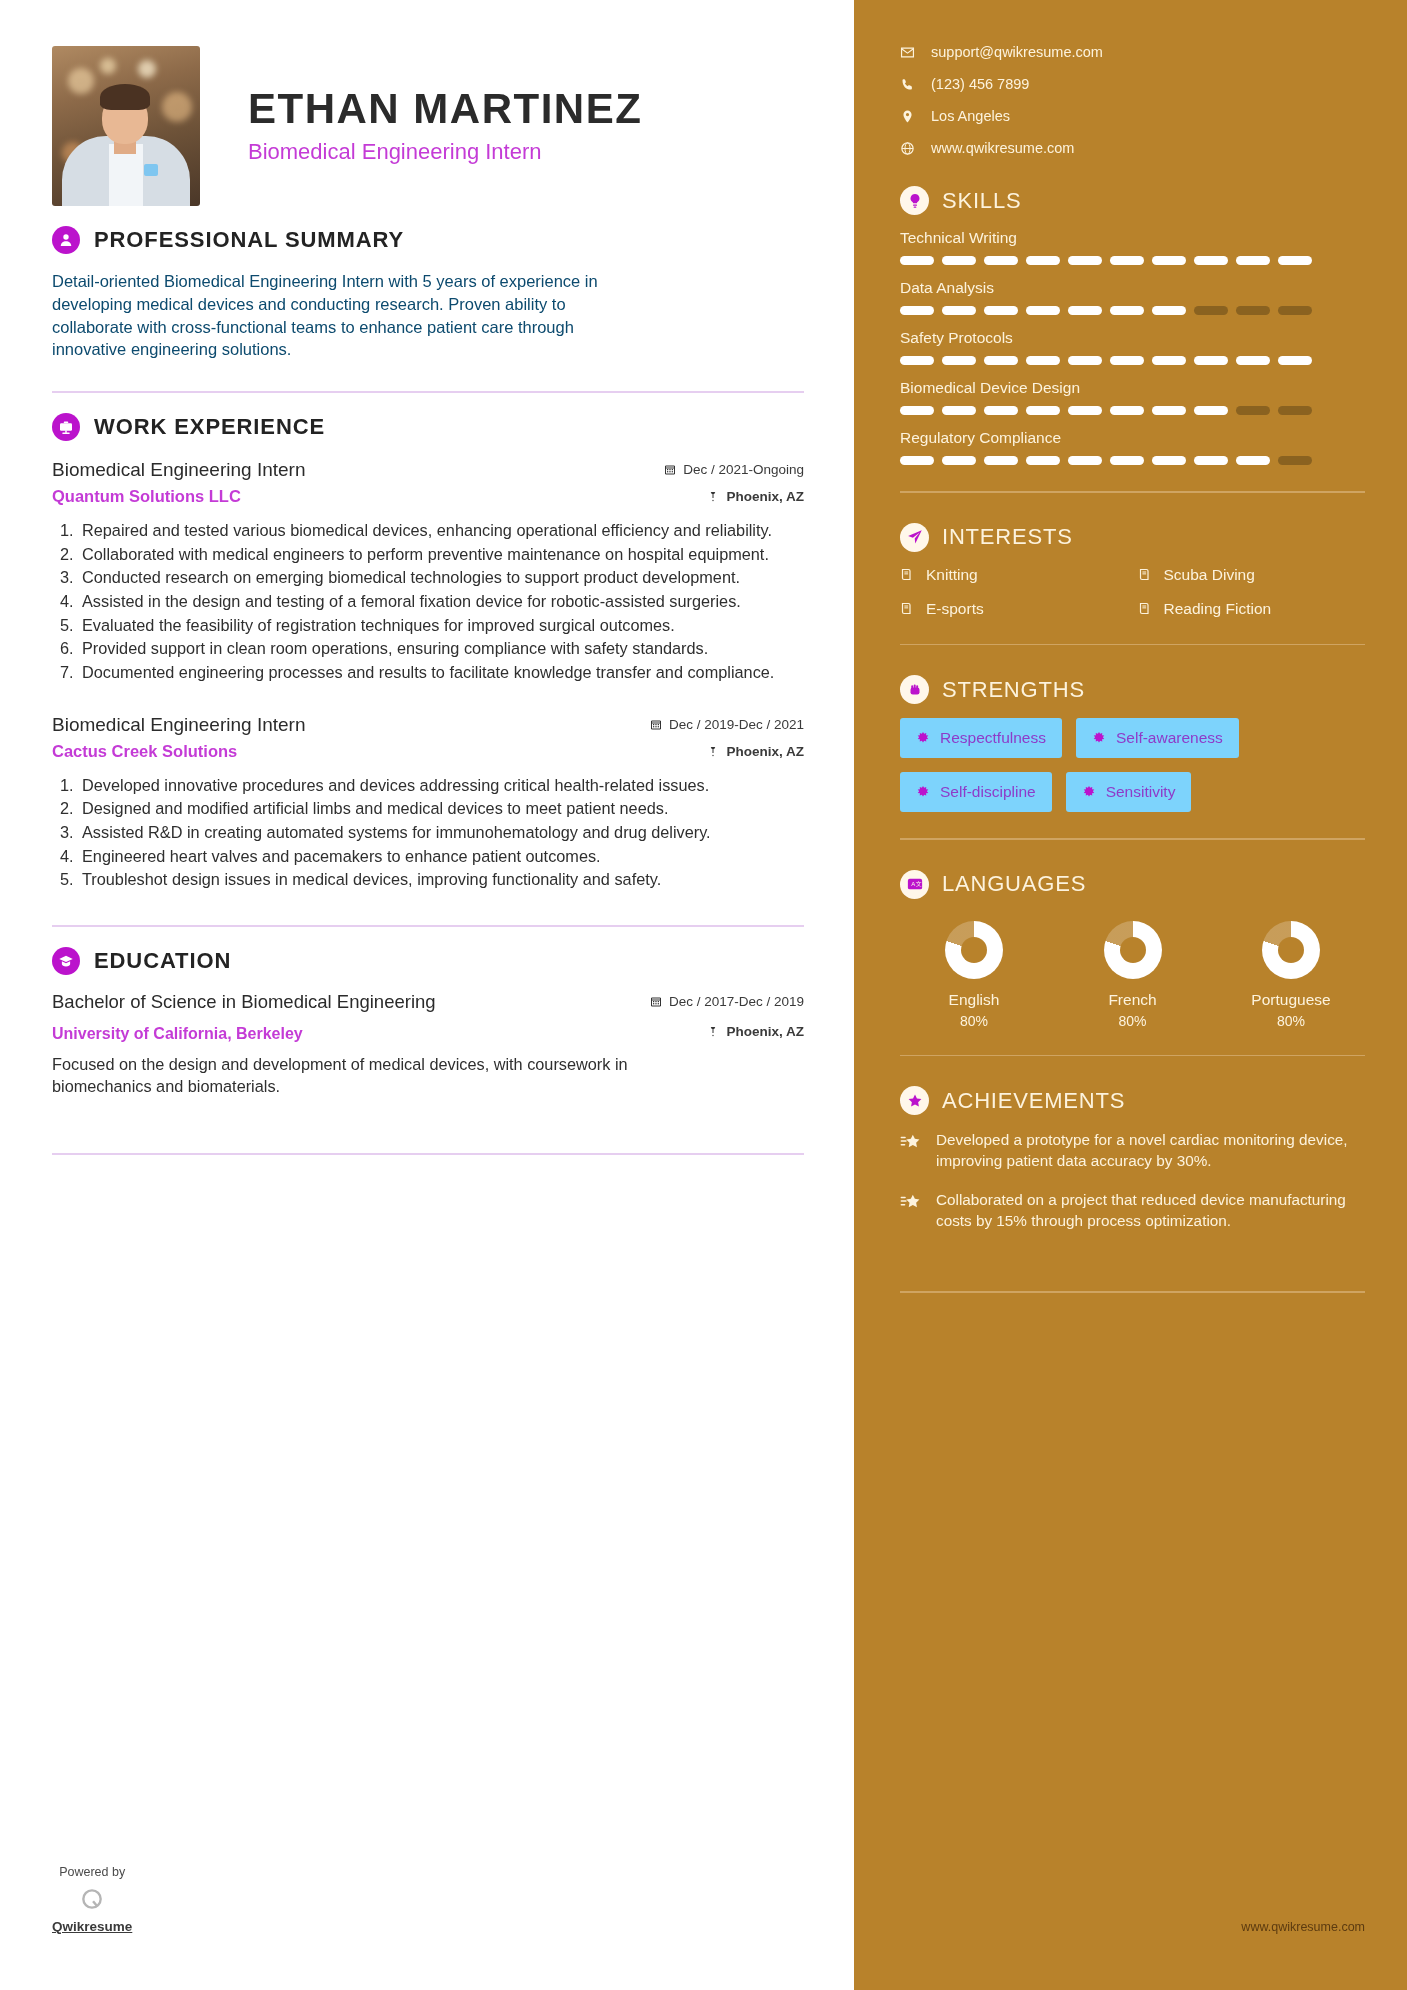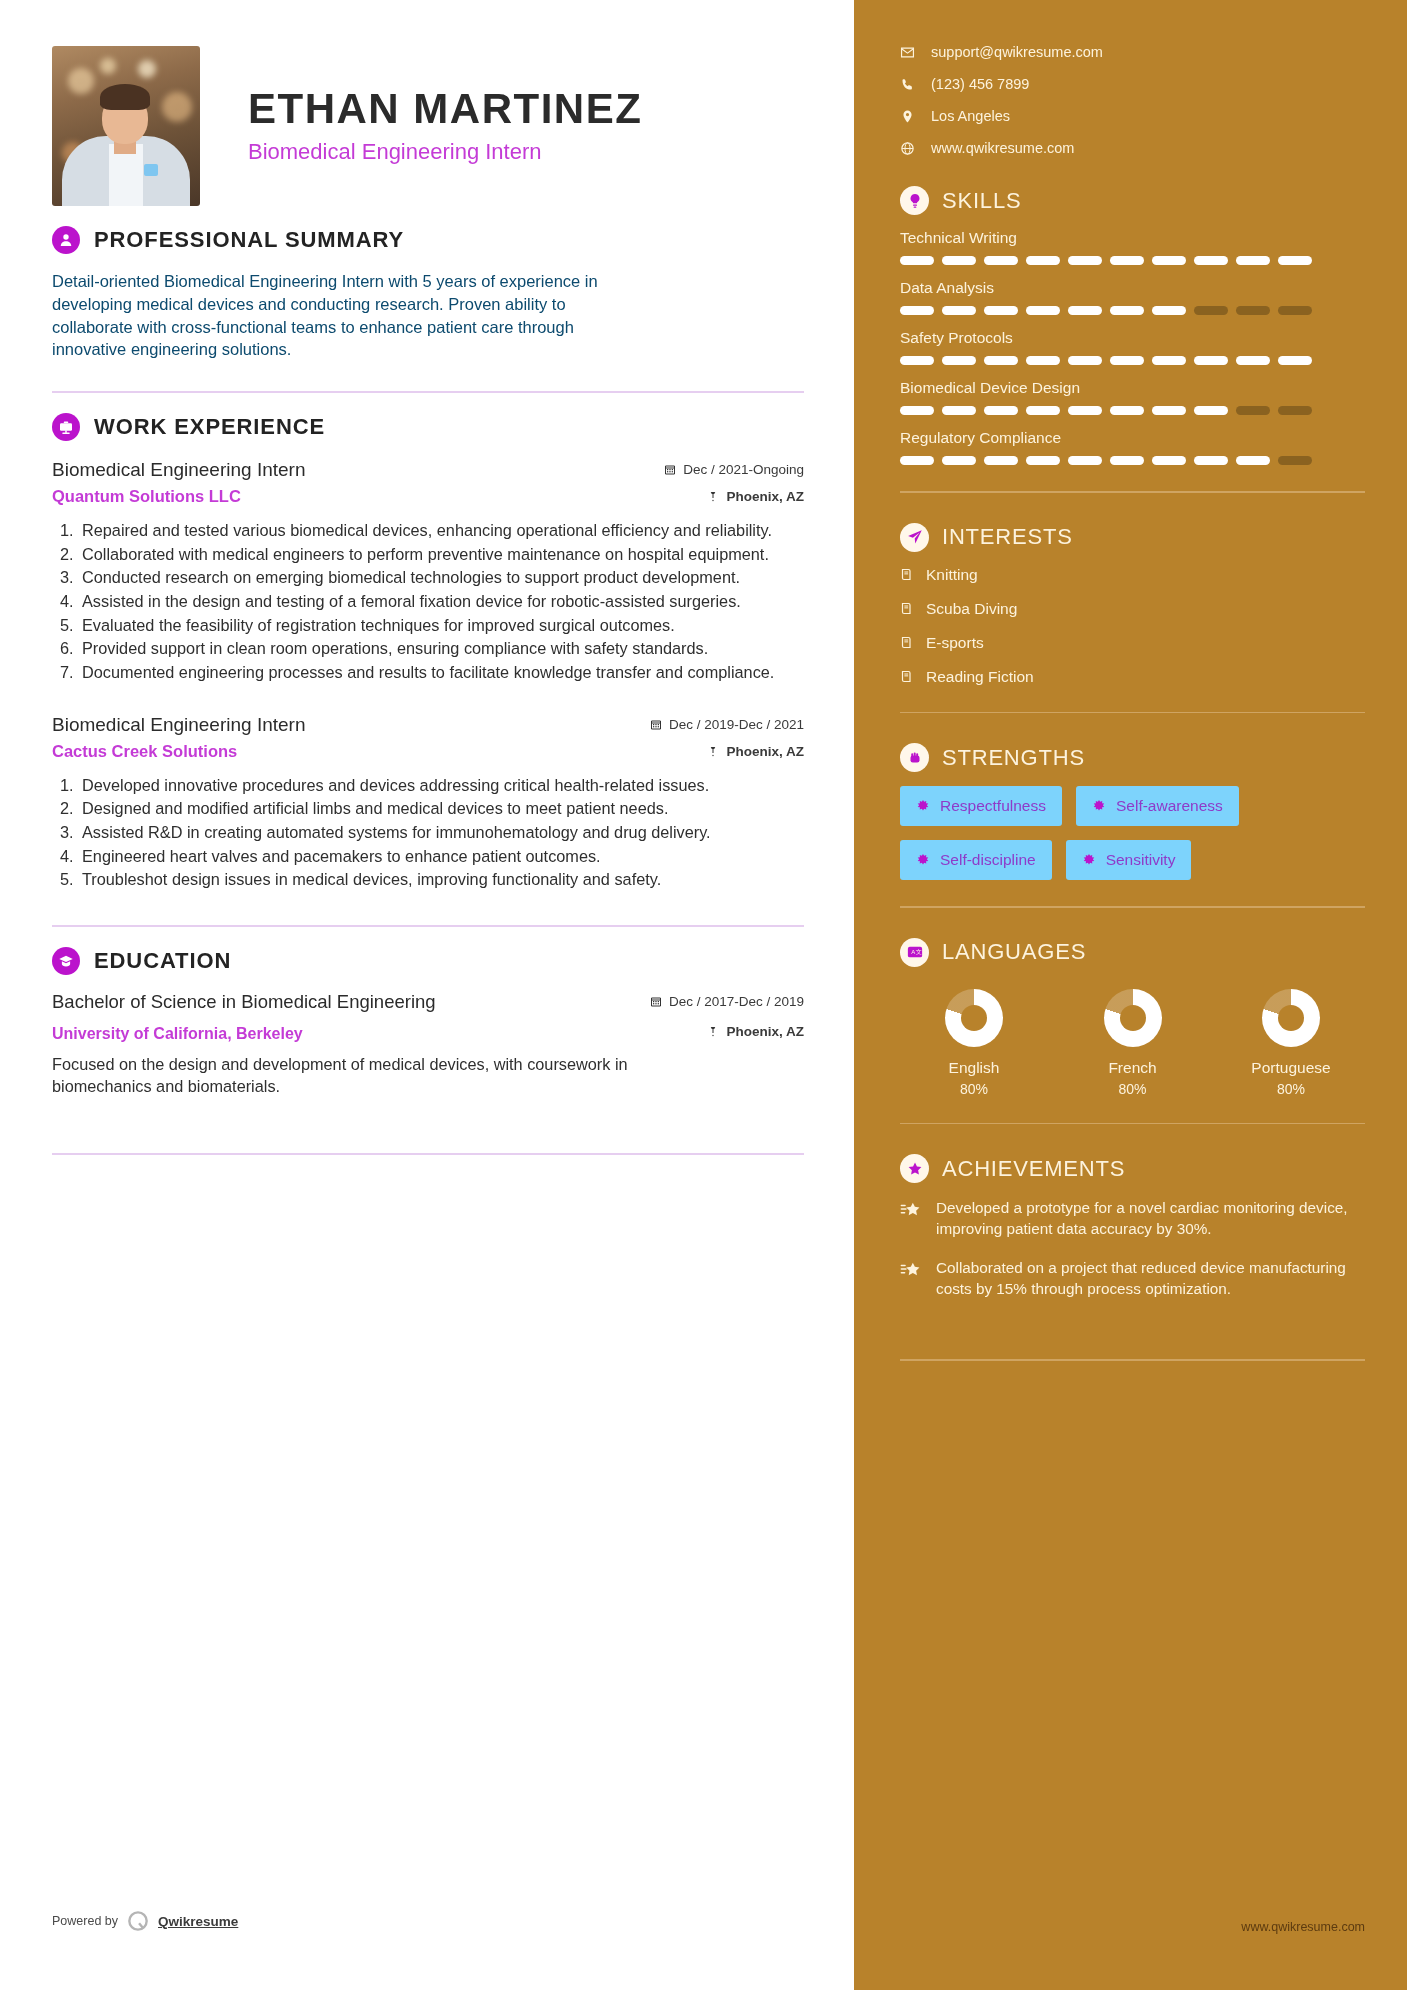--- a/index.html
+++ b/index.html
@@ -84,21 +84,21 @@
   ol.bullets li { font-size: 16.3px; line-height: 1.33; color: #2f2f2f; margin-bottom: 2px; padding-left: 4px; }
 
   .edu-entry { margin-top: 16px; }
   .edu-title { font-size: 18.5px; color: #2b2b2b; }
   .edu-school { font-size: 16px; color: #c43bd6; margin-top: 6px; }
   .edu-desc { font-size: 16.3px; line-height: 1.36; color: #2f2f2f; margin-top: 10px; max-width: 580px; }
 
   .footer-left {
     position: absolute; left: 52px; bottom: 56px;
     display: flex; align-items: center; gap: 7px;
-    font-size: 12.5px; color: #4a4a4a;
+    font-size: 12.5px; color: #4a4a4a; flex-direction: column;
   }
   .qlogo { width: 26px; height: 26px; }
   .qlogo svg { width: 26px; height: 26px; }
   .qname { font-size: 13.5px; color: #3b3b3b; text-decoration: underline; font-weight: 600; }
 
   
   .right {
     width: 553px;
     background: #b8822b;
     padding: 44px 42px 0 46px;
@@ -118,21 +118,21 @@
   .rsec-icon svg { width: 18px; height: 18px; fill: #bb13cc; }
   .rsec-title { font-size: 22px; font-weight: 400; letter-spacing: .8px; color: #fdf3dd; text-transform: uppercase; }
 
   .skill-name { font-size: 15.5px; color:#fdf3dd; margin-bottom: 9px; }
   .skill-bars { display:flex; gap: 8px; margin-bottom: 14px; }
   .dash { width: 34px; height: 9px; border-radius: 5px; background: #8a6220; }
   .dash.on { background: #ffffff; }
 
   .rdivider { height: 1.5px; background: #cfa462; margin: 26px 0 0 0; }
 
-  .interests { display: grid; grid-template-columns: 1fr; row-gap: 16px; column-gap: 10px; }
+  .interests { display: grid; grid-template-columns: 1fr 1fr; row-gap: 16px; column-gap: 10px; }
   .interest { display:flex; align-items:center; gap: 11px; font-size: 15.5px; color:#fdf3dd; }
   .interest svg { width: 15px; height: 15px; fill:#fdf3dd; flex: 0 0 15px; }
 
   .strengths { display: flex; flex-wrap: wrap; gap: 14px; }
   .strength {
     background: #7dd3fc; color: #8e3bc9; border-radius: 3px;
     padding: 11px 16px; font-size: 15.5px;
     display: flex; align-items: center; gap: 10px;
   }
   .strength svg { width: 14px; height: 14px; fill: #bb13cc; flex: 0 0 14px; }

